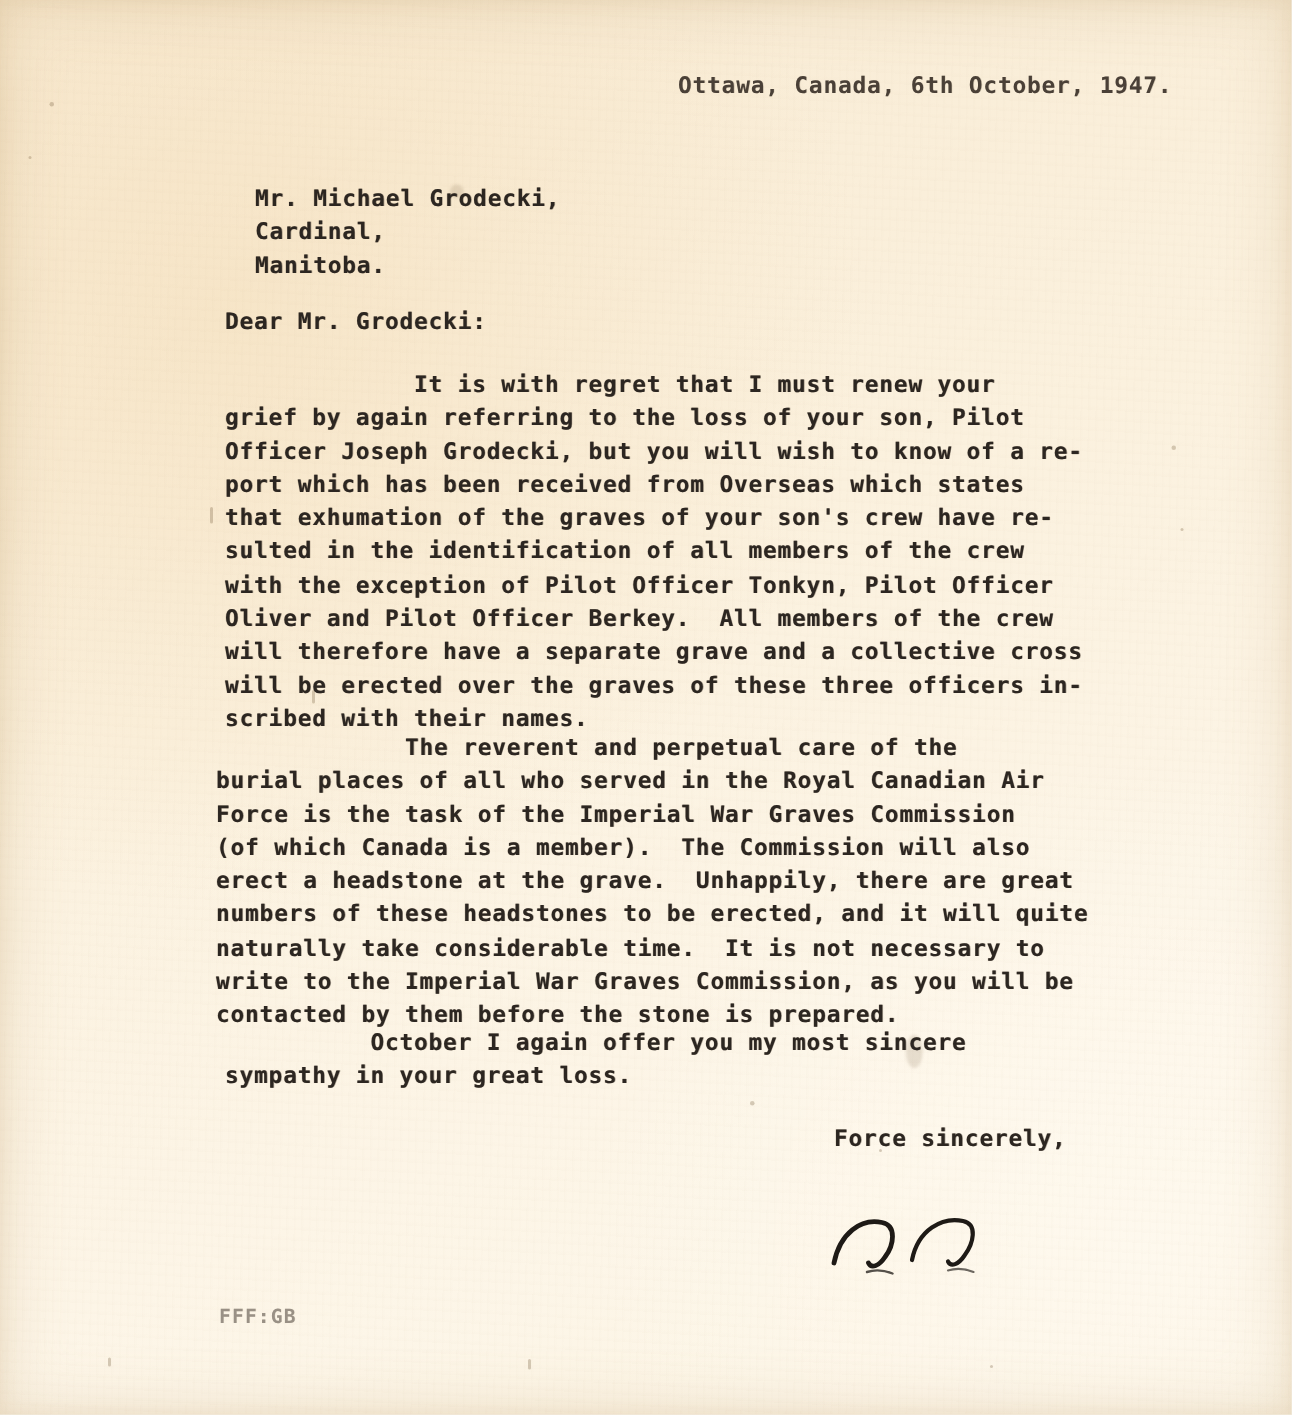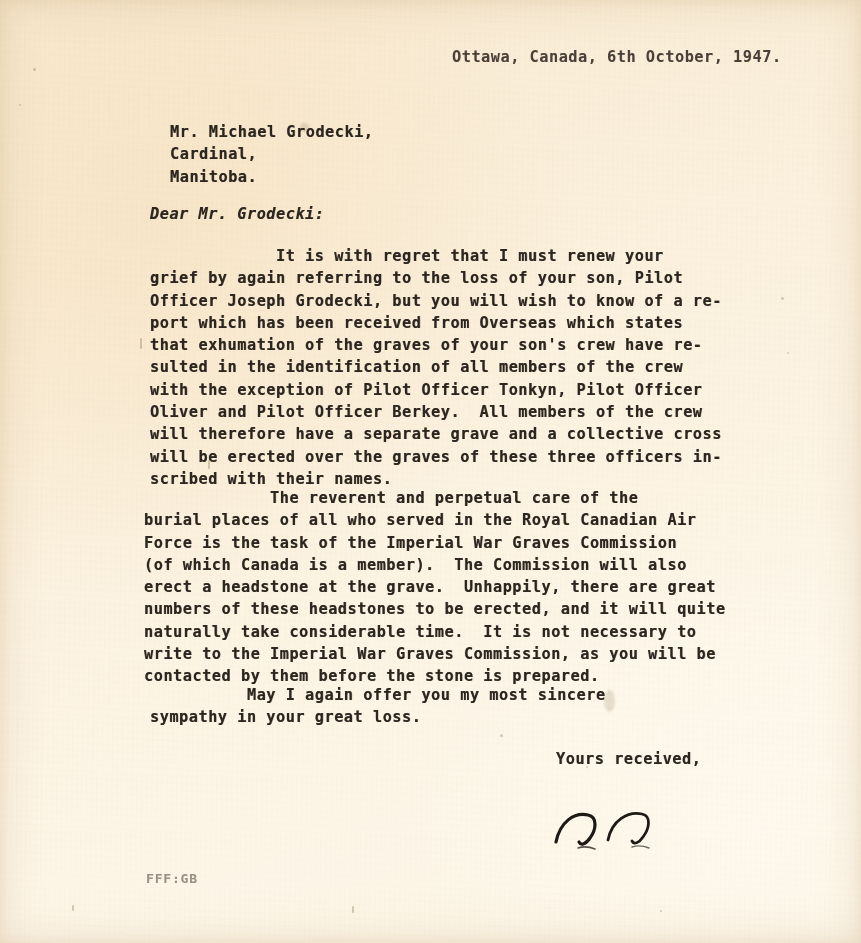--- a/index.html
+++ b/index.html
@@ -58,21 +58,21 @@
   }
 
   .light {
     color: #4a4037;
     font-weight: 700;
     text-shadow: 0.4px 0 0 rgba(90,74,54,0.26);
   }
 
   #date-line     { top: 46px;  left: 452px; }
   #addressee     { top: 121px; left: 136px; margin-left: 34px; }
-  #salutation    { top: 203px; left: 150px; font-style: italic; }
+  #salutation    { top: 203px; left: 150px; }
   #para-1        { top: 245px; left: 150px; }
   #para-2        { top: 487px; left: 144px; }
   #para-3        { top: 684px; left: 150px; }
   #closing       { top: 748px; left: 556px; }
   #signature-blk { top: 849px; left: 516px; }
   #typist-ref    { top: 868px; left: 146px; font-size: 13px; opacity: 0.55; letter-spacing: 0.8px; }
 
   
   #ink-signature {
     position: absolute;
@@ -142,24 +142,24 @@
 Officer Joseph Grodecki, but you will wish to know of a re-
 port which has been received from Overseas which states
 that exhumation of the graves of your son's crew have re-
 sulted in the identification of all members of the crew
 with the exception of Pilot Officer Tonkyn, Pilot Officer
 Oliver and Pilot Officer Berkey.  All members of the crew
 will therefore have a separate grave and a collective cross
 will be erected over the graves of these three officers in-
 scribed with their names.</div>
 
-  <div class="typed" id="para-3">          May I again offer you my most sincere
+  <div class="typed" id="para-3">          October I again offer you my most sincere
 sympathy in your great loss.</div>
 
-  <div class="typed" id="closing">Yours received,</div>
+  <div class="typed" id="closing">Force sincerely,</div>
 
   <div id="ink-signature">
     <svg viewBox="0 0 150 52" xmlns="http://www.w3.org/2000/svg">
       <g fill="none" stroke="#1e1a16" stroke-linecap="round" stroke-linejoin="round">
         <path d="M8,36 C12,16 26,6 40,9 C50,11 48,24 42,32 C38,38 33,40 31,36" stroke-width="3.2"></path>
         <path d="M60,34 C64,14 80,5 94,8 C104,10 101,23 95,31 C91,37 86,39 84,35" stroke-width="2.8"></path>
         <path d="M30,42 C36,40 42,41 47,43" stroke-width="1.6" opacity="0.75"></path>
         <path d="M84,41 C90,39 96,40 101,42" stroke-width="1.4" opacity="0.65"></path>
       </g>
     </svg>

